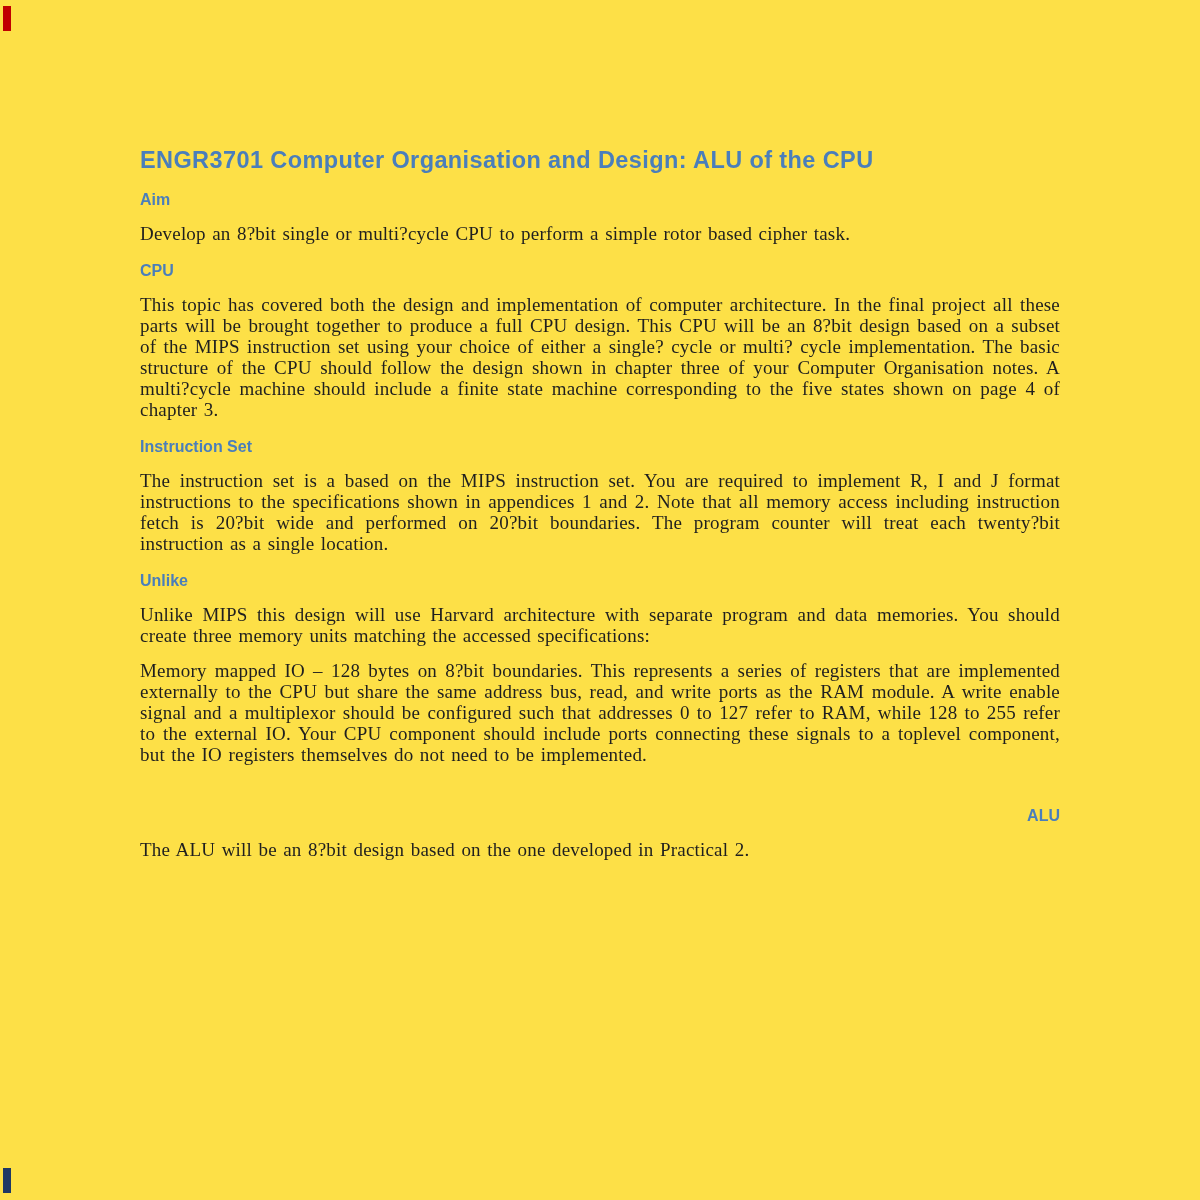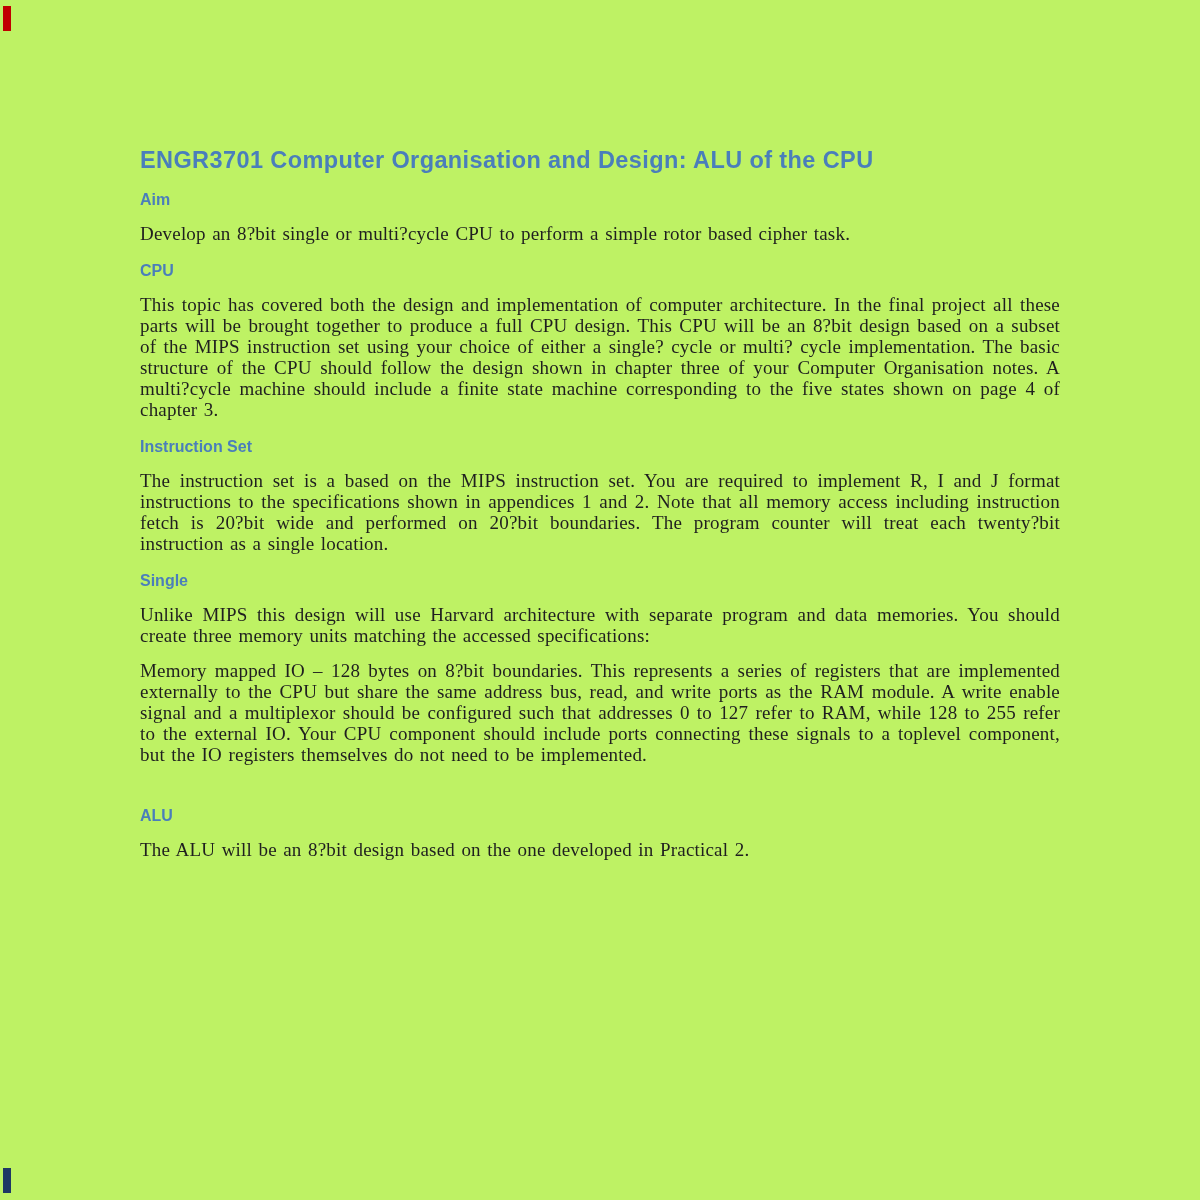--- a/index.html
+++ b/index.html
@@ -4,21 +4,21 @@
 <style>
   html, body {
     margin: 0;
     padding: 0;
     background: #ffffff;
   }
   .page {
     position: relative;
     width: 1200px;
     height: 1200px;
-    background: #bef264;
+    background: #fde047;
     overflow: hidden;
   }
   .corner-mark {
     position: absolute;
     left: 3px;
     width: 8px;
     height: 25px;
   }
   .corner-mark.top { top: 6px; }
   .corner-mark.bottom { top: 1168px; }
@@ -42,20 +42,21 @@
   h2.sec-heading {
     font-family: "Liberation Sans", "DejaVu Sans", sans-serif;
     font-weight: bold;
     font-size: 16px;
     line-height: 20px;
     color: #4a7ebb;
     margin: 17px 0 13px 0;
   }
   h2.sec-heading.gap-before {
     margin-top: 41px;
+    text-align: right;
   }
   p.body-text {
     font-family: "Liberation Serif", "DejaVu Serif", serif;
     font-size: 19px;
     line-height: 21px;
     letter-spacing: 0.2px;
     word-spacing: 1.5px;
     text-align: justify;
     margin: 0 0 14px 0;
   }
@@ -76,21 +77,21 @@
 
     <h2 class="sec-heading">Aim</h2>
     <p class="body-text">Develop an 8?bit single or multi?cycle CPU to perform a simple rotor based cipher task.</p>
 
     <h2 class="sec-heading">CPU</h2>
     <p class="body-text">This topic has covered both the design and implementation of computer architecture. In the final project all these parts will be brought together to produce a full CPU design. This CPU will be an 8?bit design based on a subset of the MIPS instruction set using your choice of either a single? cycle or multi? cycle implementation. The basic structure of the CPU should follow the design shown in chapter three of your Computer Organisation notes. A multi?cycle machine should include a finite state machine corresponding to the five states shown on page 4 of chapter 3.</p>
 
     <h2 class="sec-heading">Instruction Set</h2>
     <p class="body-text">The instruction set is a based on the MIPS instruction set. You are required to implement R, I and J format instructions to the specifications shown in appendices 1 and 2. Note that all memory access including instruction fetch is 20?bit wide and performed on 20?bit boundaries. The program counter will treat each twenty?bit instruction as a single location.</p>
 
-    <h2 class="sec-heading">Single</h2>
+    <h2 class="sec-heading">Unlike</h2>
     <p class="body-text">Unlike MIPS this design will use Harvard architecture with separate program and data memories. You should create three memory units matching the accessed specifications:</p>
     <p class="body-text">Memory mapped IO – 128 bytes on 8?bit boundaries. This represents a series of registers that are implemented externally to the CPU but share the same address bus, read, and write ports as the RAM module. A write enable signal and a multiplexor should be configured such that addresses 0 to 127 refer to RAM, while 128 to 255 refer to the external IO. Your CPU component should include ports connecting these signals to a toplevel component, but the IO registers themselves do not need to be implemented.</p>
 
     <h2 class="sec-heading gap-before">ALU</h2>
     <p class="body-text">The ALU will be an 8?bit design based on the one developed in Practical 2.</p>
 
   </div>
 </div>
 
 </body></html>

